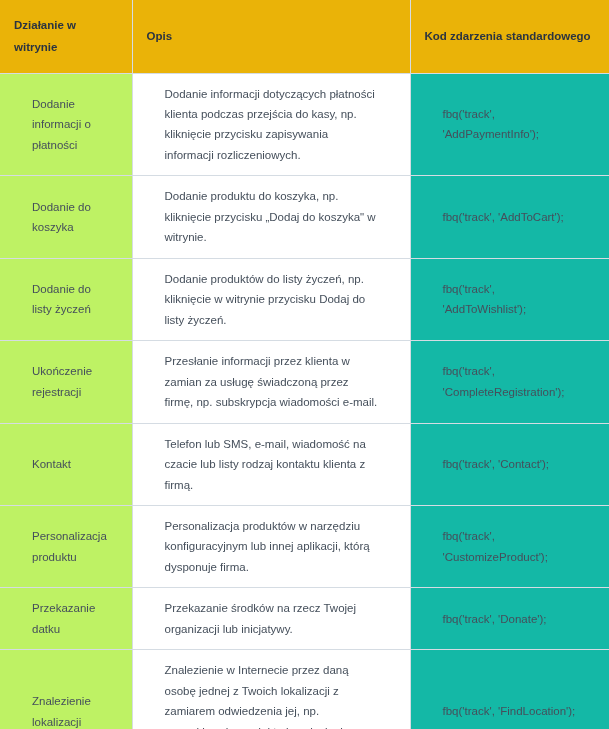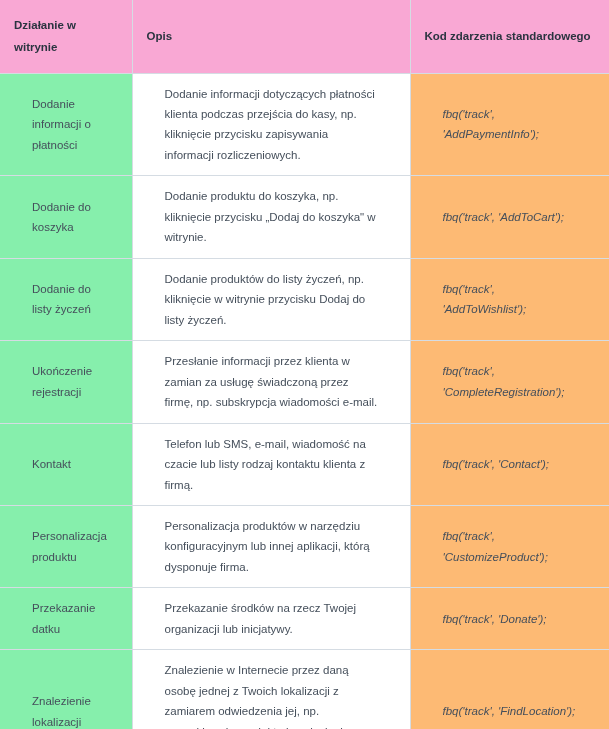--- a/index.html
+++ b/index.html
@@ -19,21 +19,21 @@
     border-collapse: collapse;
     table-layout: fixed;
     background: #ffffff;
   }
 
   table.events-table col.col-action { width: 132px; }
   table.events-table col.col-desc   { width: 278px; }
   table.events-table col.col-code   { width: 199px; }
 
   thead tr.header-row th {
-    background: #f9a8d4;
+    background: #eab308;
     border-right: 1px solid #d5dce3;
     border-bottom: 1px solid #d5dce3;
     height: 73px;
     vertical-align: middle;
     text-align: left;
     font-weight: bold;
     font-size: 11.5px;
     line-height: 1.95;
     color: #2b3440;
     padding: 0 14px;
@@ -50,31 +50,30 @@
     vertical-align: middle;
     text-align: left;
     font-size: 11.5px;
     line-height: 1.78;
     color: #454f5b;
     padding: 10px 32px;
     box-sizing: border-box;
   }
 
   tbody tr.data-row td.cell-action {
-    background: #86efac;
+    background: #bef264;
     color: #454f5b;
     margin-left: 44px;
   }
   tbody tr.data-row td.cell-desc {
     background: #ffffff;
   }
   tbody tr.data-row td.cell-code {
-    background: #fdba74;
+    background: #14b8a6;
     border-right: none;
-    font-style: italic;
   }
   tbody tr.data-row:last-child td {
     border-bottom: none;
   }
 </style>
 </head>
 <body>
 
 <table class="events-table">
   <colgroup>

